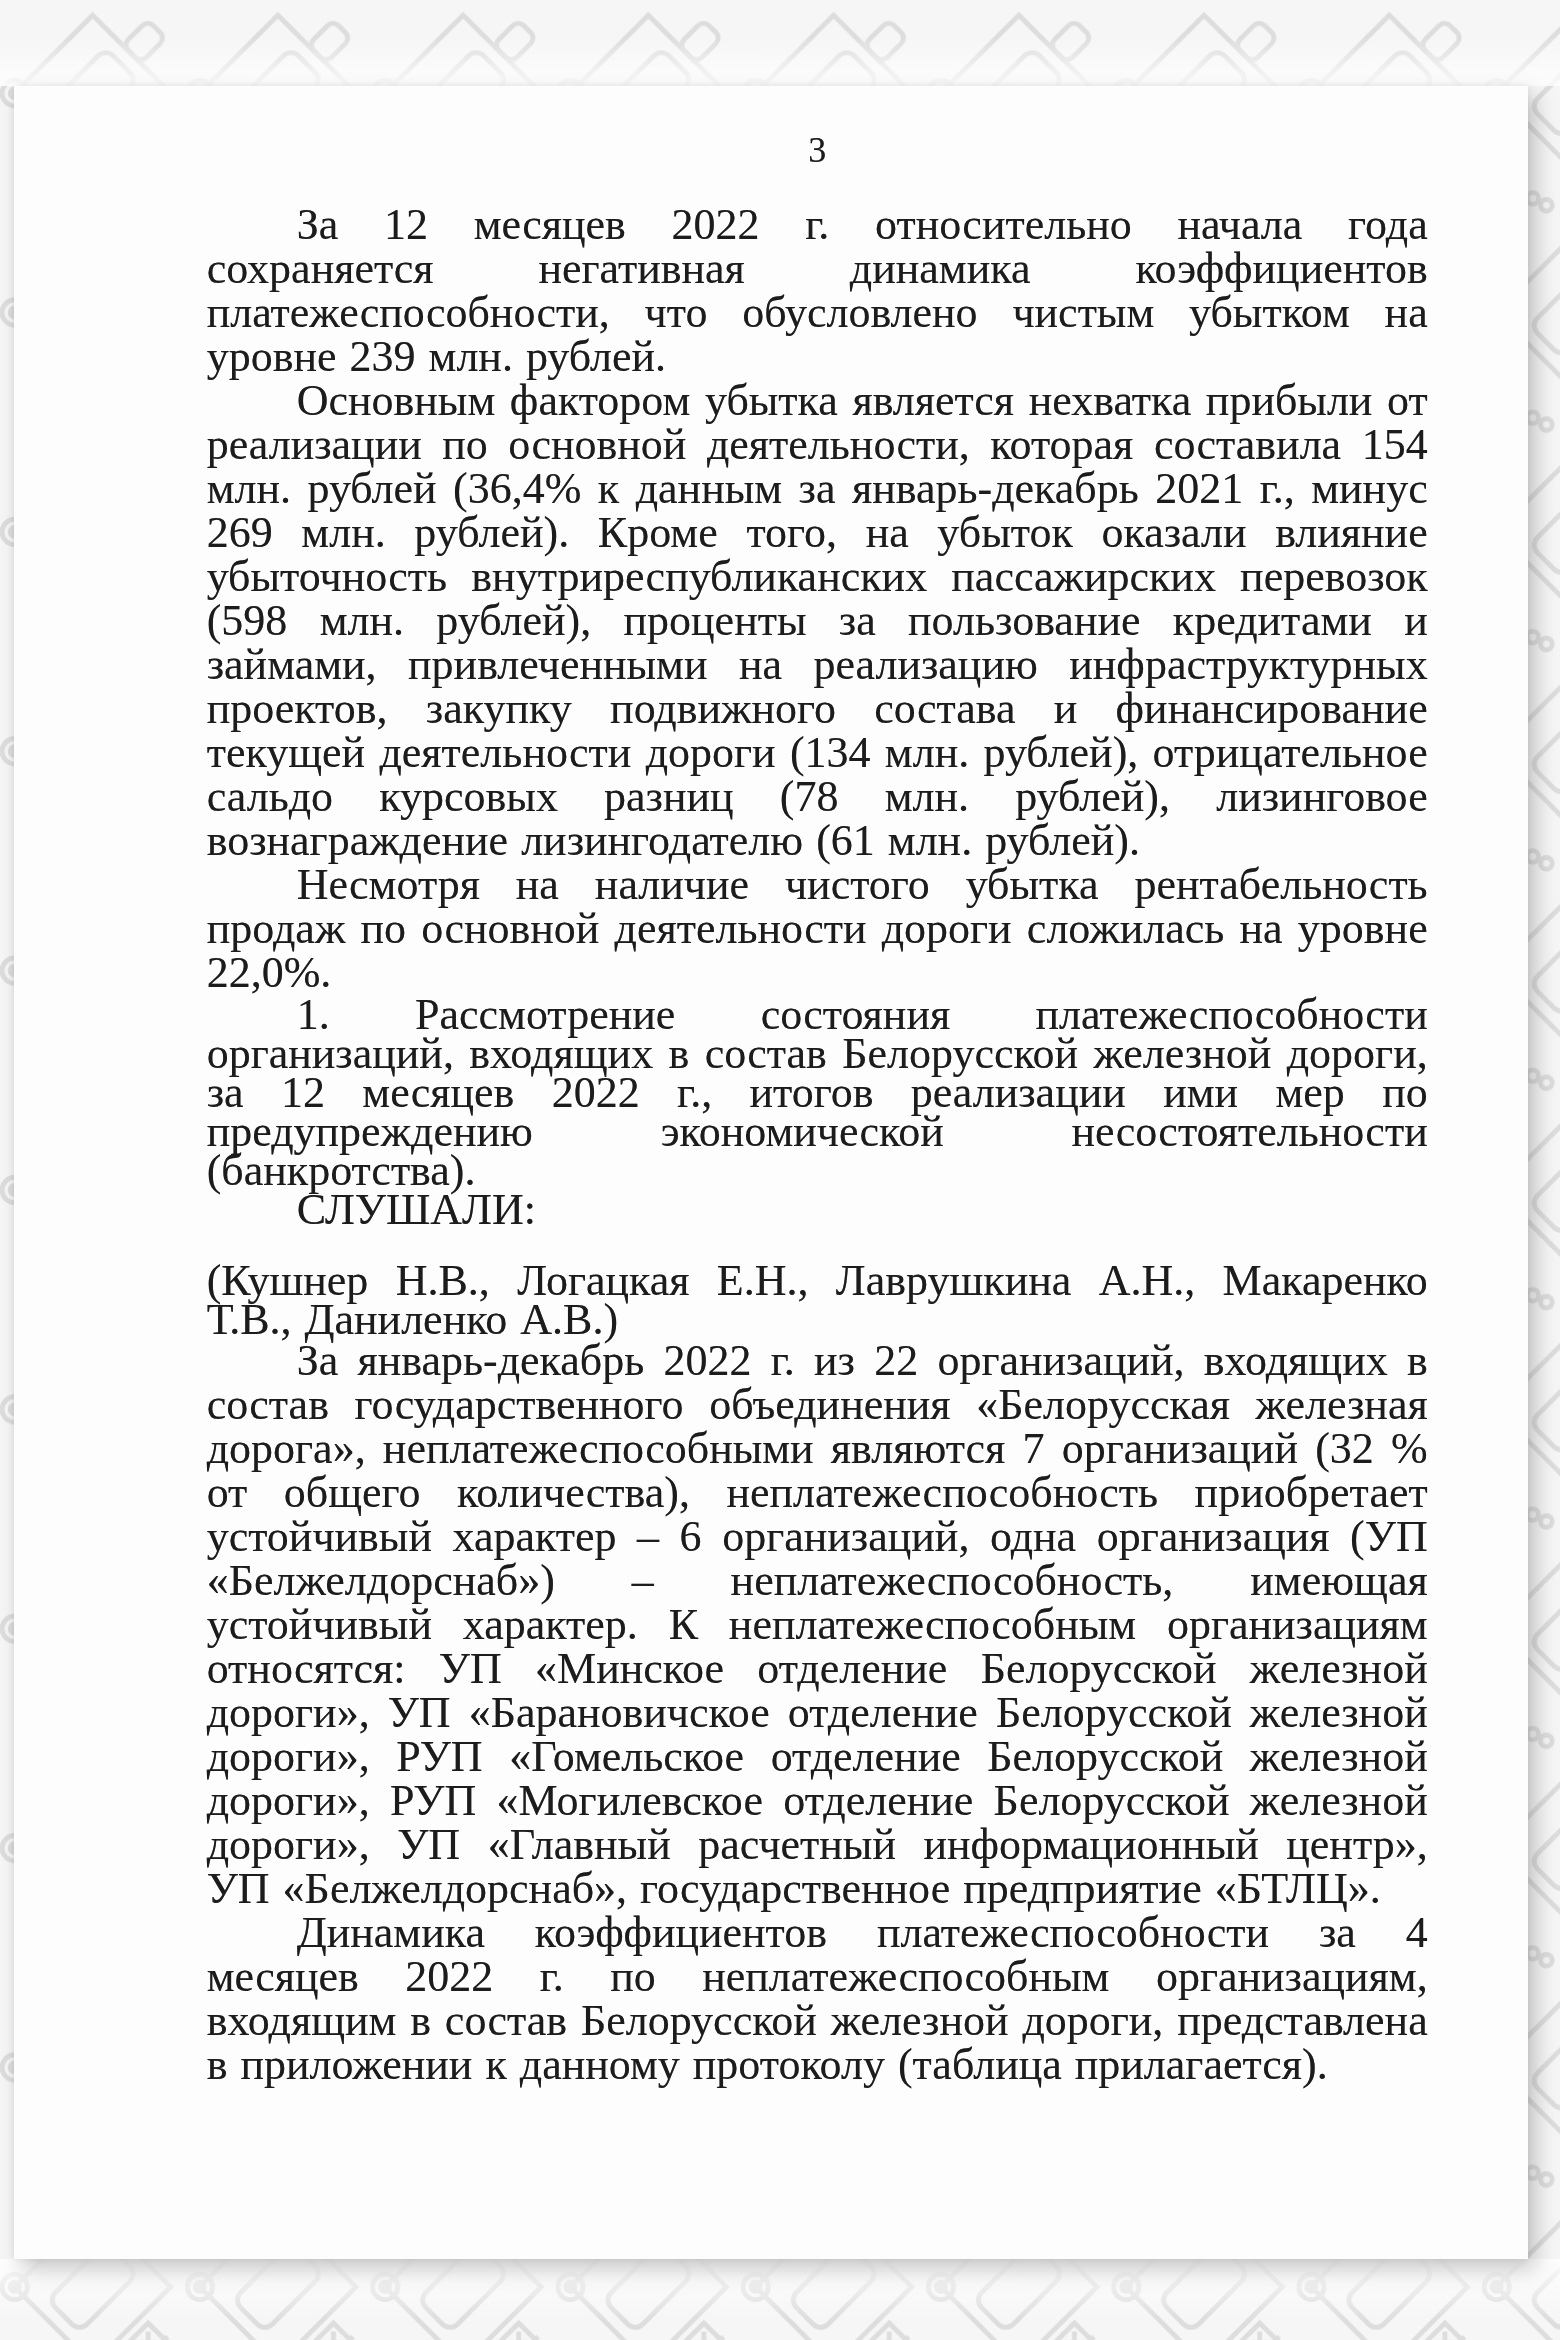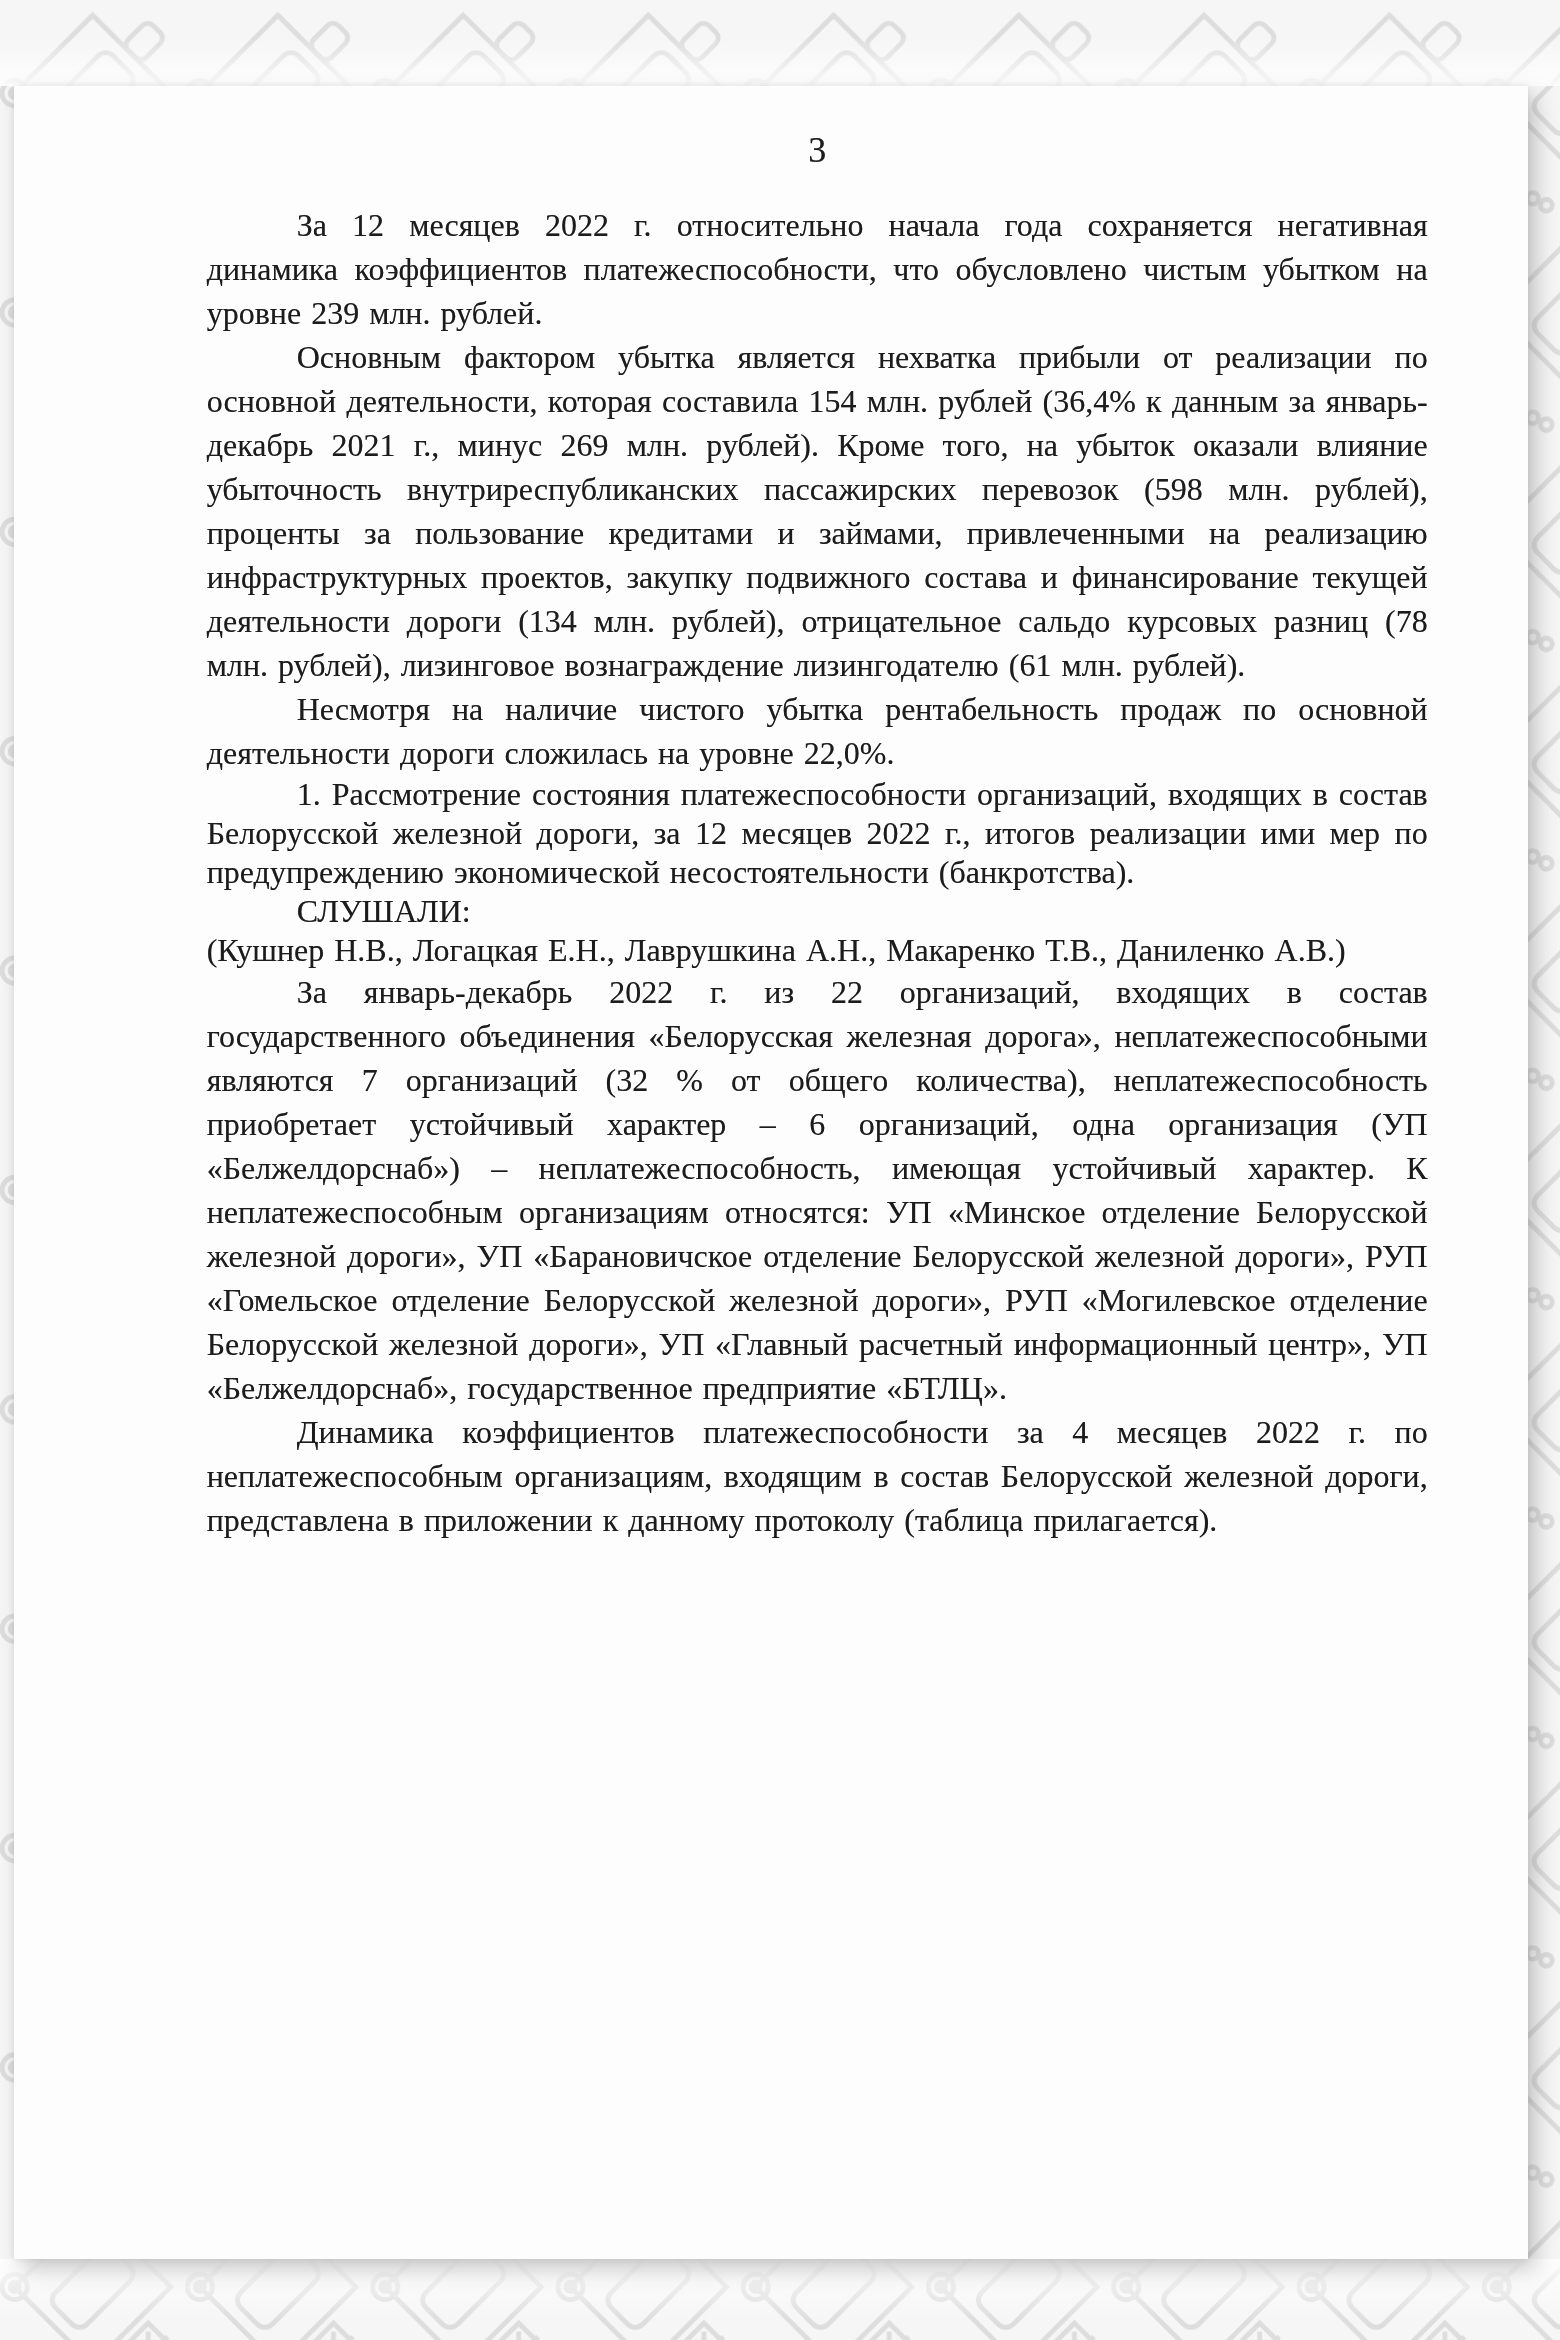--- a/index.html
+++ b/index.html
@@ -31,29 +31,29 @@
     color:var(--text-color);
   }
   .pagenum{
     text-align:center;
     font-size:36px;line-height:43px;
     margin:0 0 31px 0;
     text-shadow:0 0 0.6px rgba(20,20,20,.5);
   }
   .para{
     margin:0;
-    font-size:32px;
+    font-size:44px;
     line-height:44px;
     text-align:justify;
     text-shadow:0 0 0.6px rgba(20,20,20,.5);
     word-spacing:2px;
   }
   .para.tight{line-height:39px;}
   .para.indent{text-indent:90px;}
-  .para.noindent{text-indent:0;}
+  .para.noindent{text-indent:0;margin-top:32px;}
 </style>
 </head>
 <body>
 
 <div class="backdrop">
   <svg width="1560" height="2341" xmlns="http://www.w3.org/2000/svg" viewBox="0 0 1600 2400">
     <defs>
       <pattern id="orn" width="190" height="225" patternUnits="userSpaceOnUse">
         <g stroke="#d8d8d8" stroke-width="5" fill="none" opacity="0.85">
           <path d="M95 15 L175 95 L95 175 L15 95 Z"></path>

